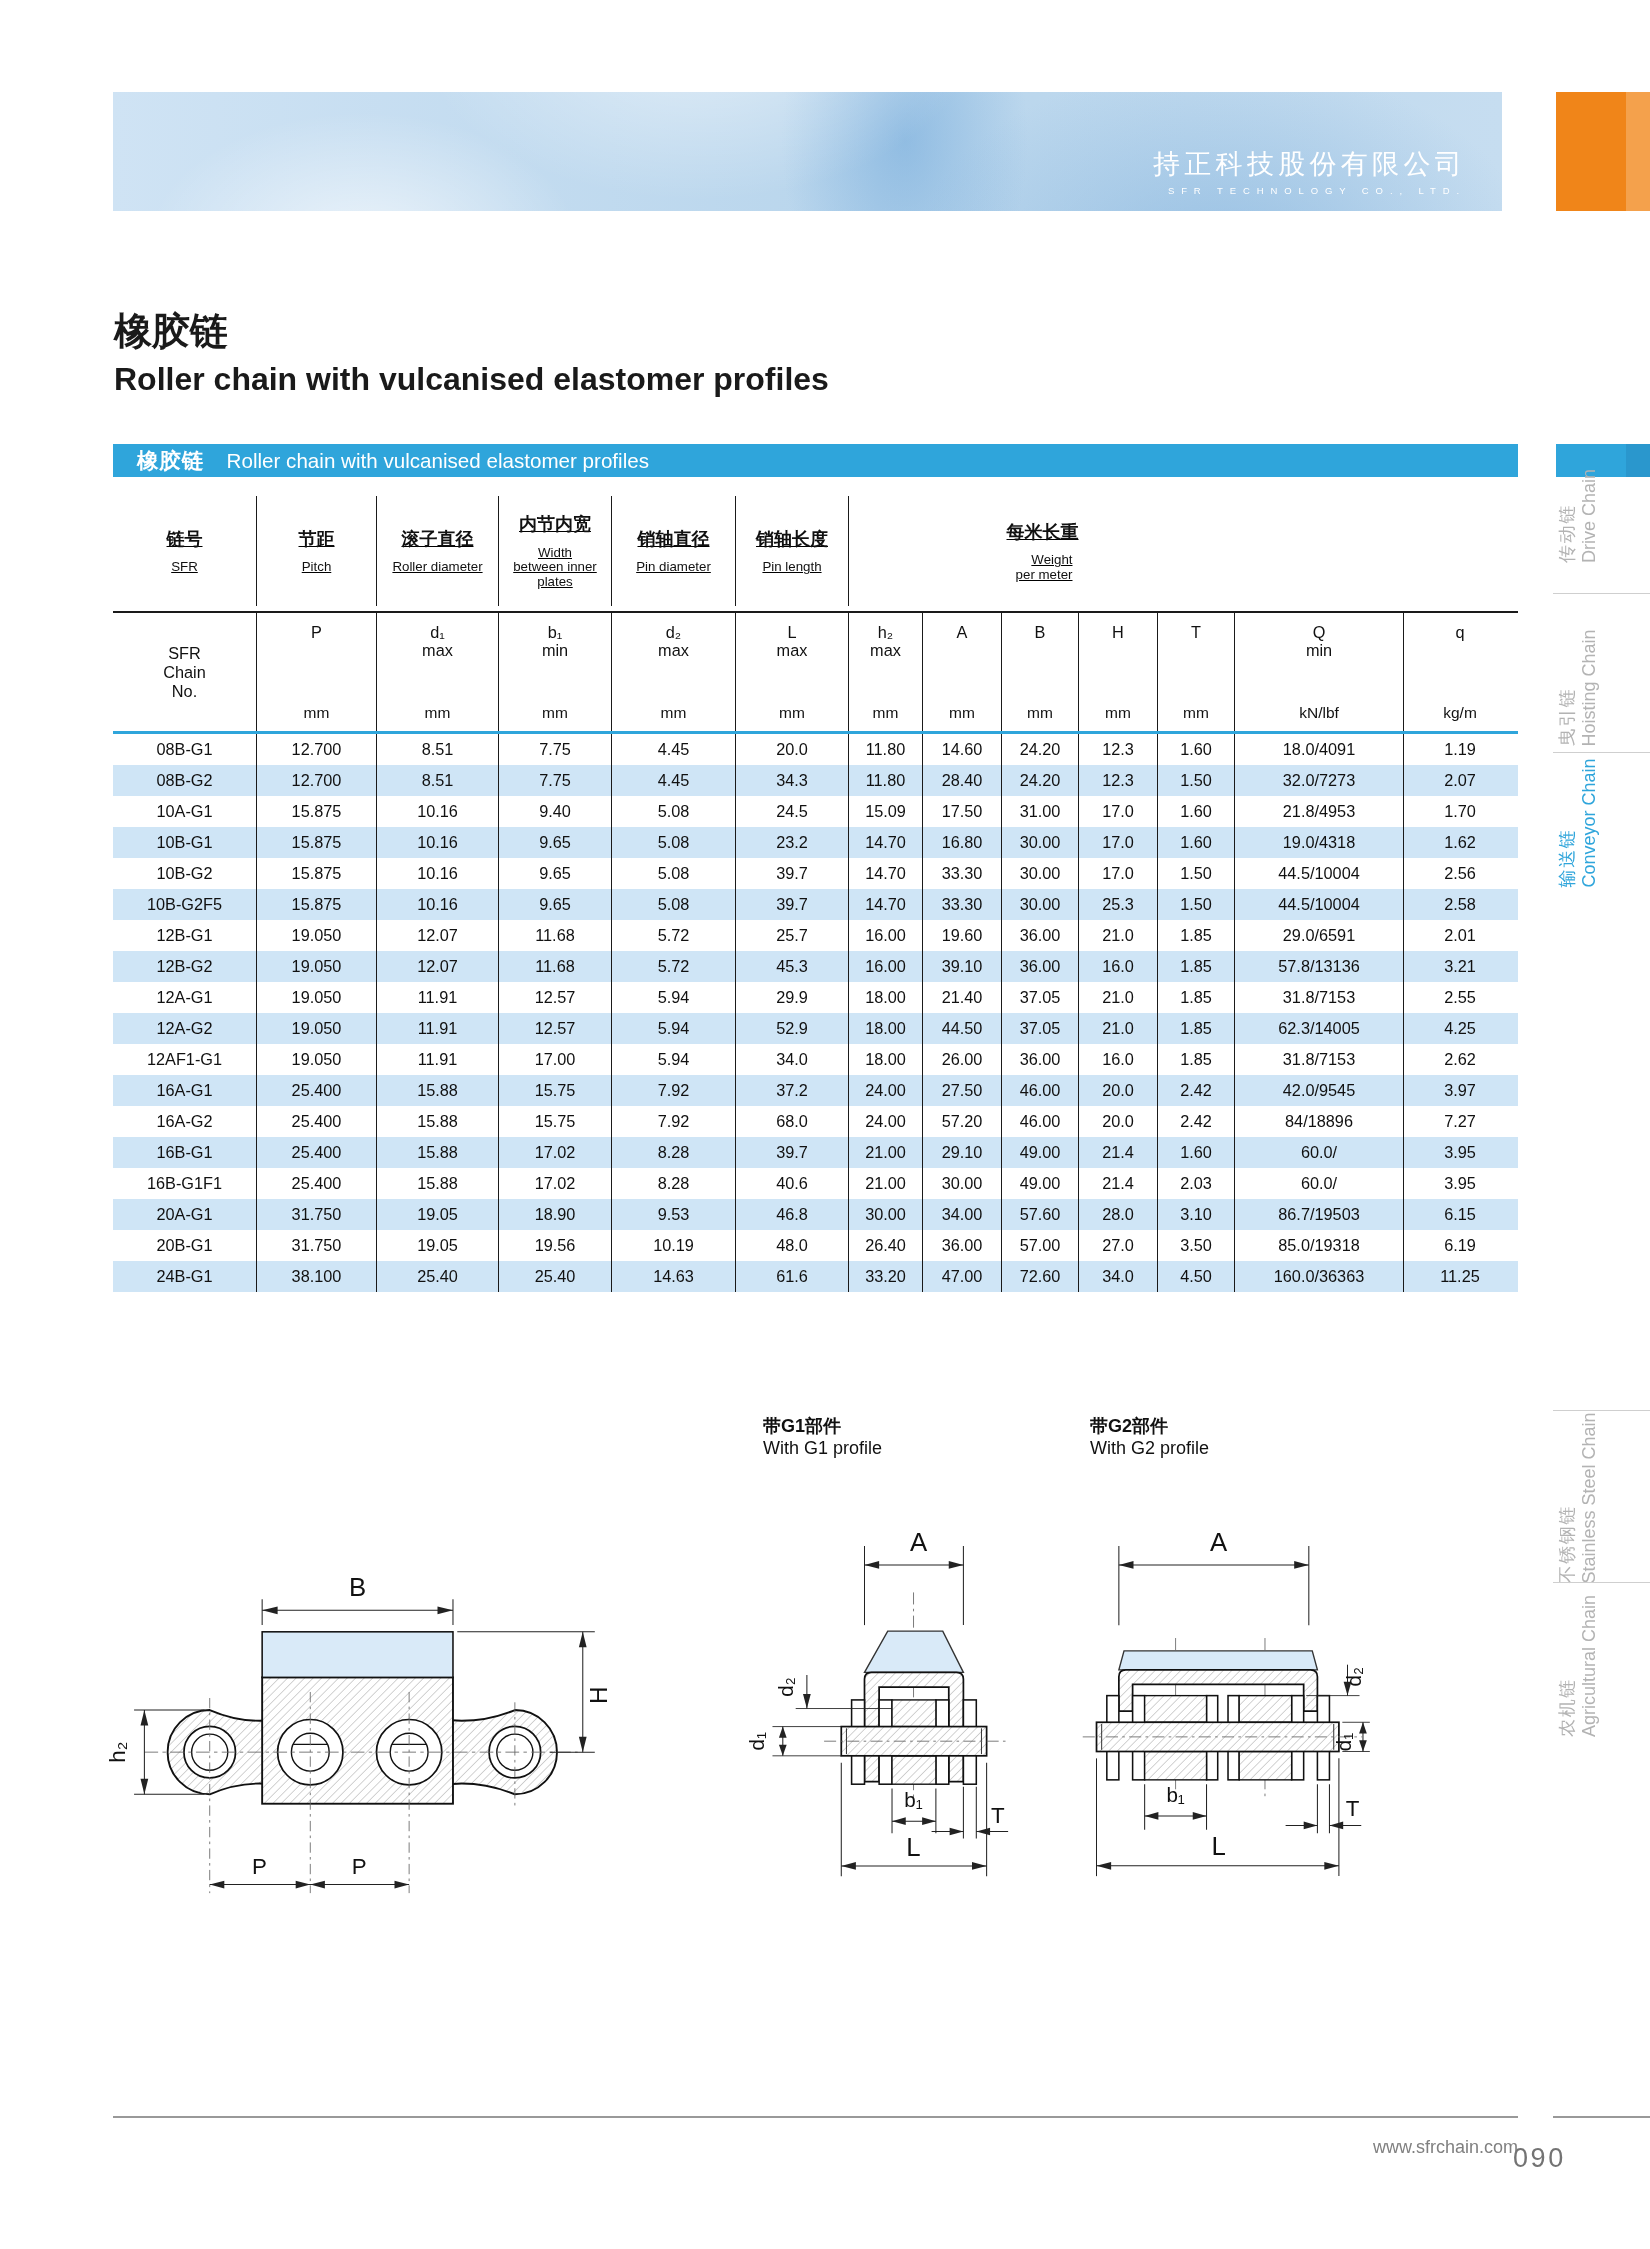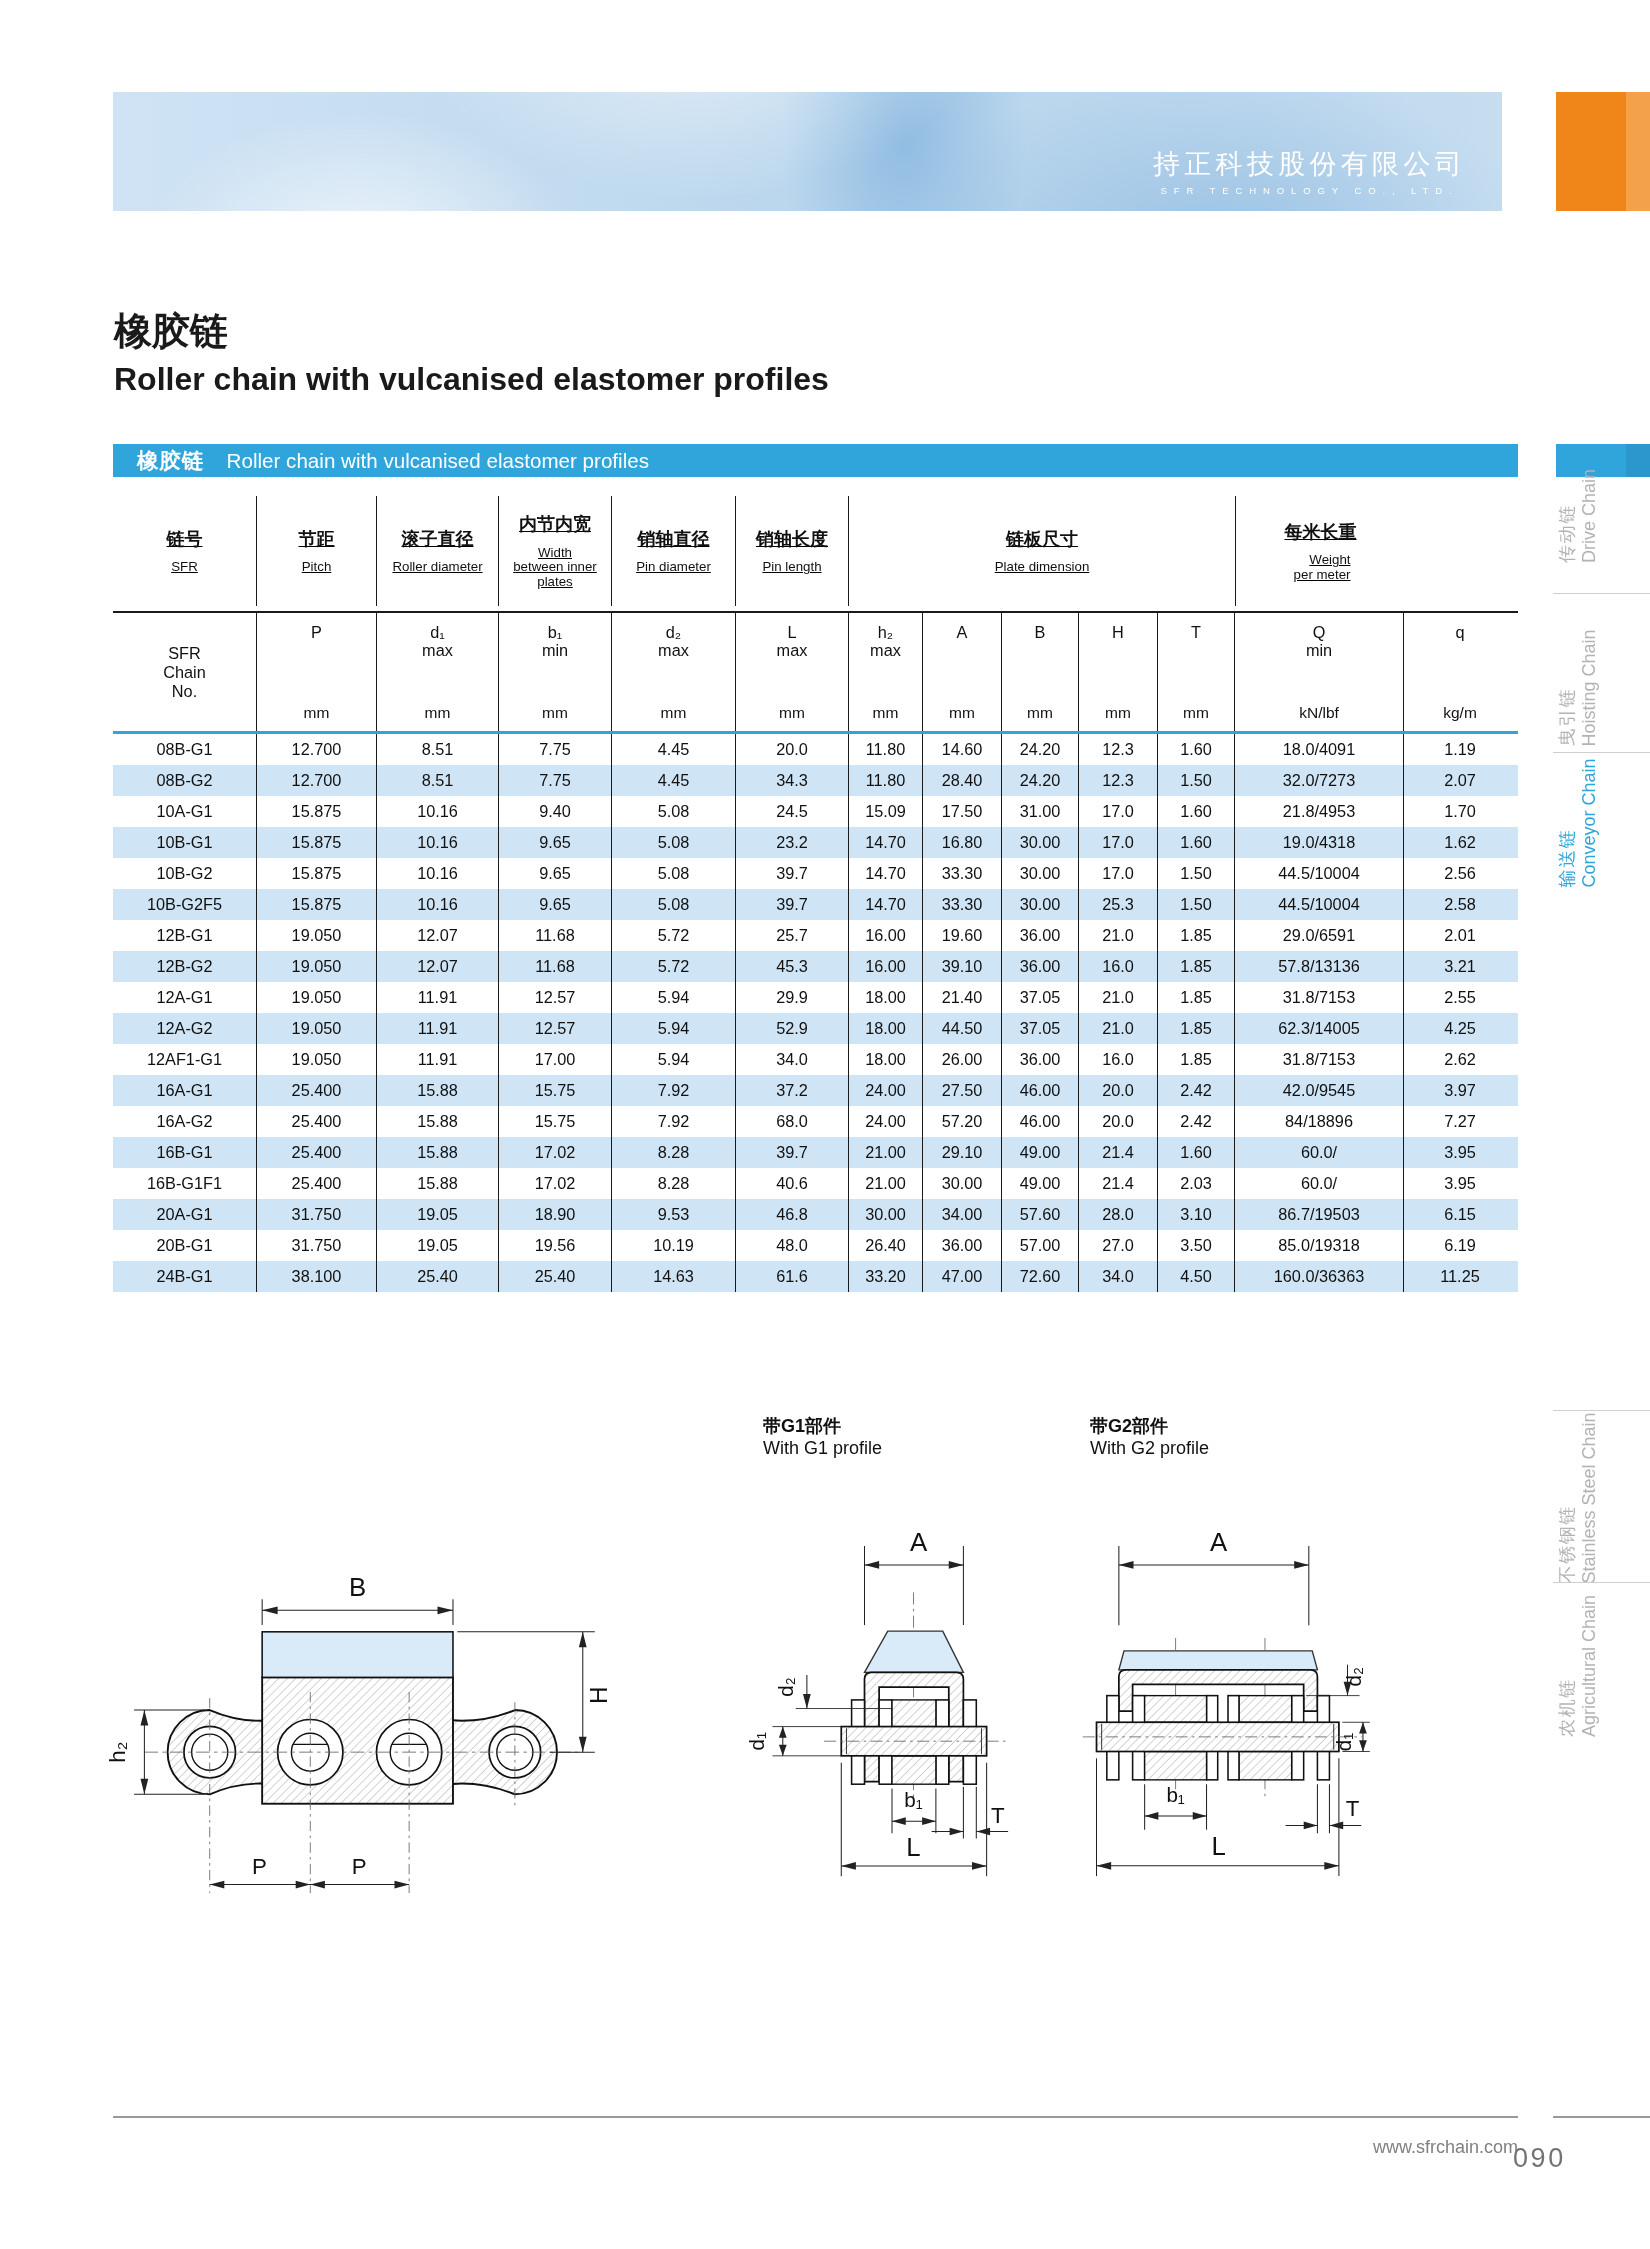--- a/index.html
+++ b/index.html
@@ -10,21 +10,21 @@
   .banner{position:absolute;left:113px;top:92px;width:1389px;height:119px;
     background:
       radial-gradient(ellipse 361px 224px at 18% 130%, rgba(255,255,255,.65), transparent 60%),
       radial-gradient(ellipse 430px 258px at 42% -50%, rgba(255,255,255,.55), transparent 65%),
       radial-gradient(ellipse 224px 361px at 57% 40%, rgba(96,158,214,.45), transparent 55%),
       radial-gradient(ellipse 516px 327px at 80% 140%, rgba(120,172,218,.55), transparent 60%),
       linear-gradient(90deg,#cfe3f4,#b8d5ec 55%,#c6ddf0);
     display:flex;align-items:center;justify-content:flex-end;}
   .banner-text{text-align:right;padding-right:36px;margin-top:15.5px;}
   .banner-cn{color:#fff;font-size:27px;letter-spacing:4.3px;font-weight:500;margin-top:24px;}
-  .banner-en{color:#fff;font-size:9.5px;letter-spacing:6.9px;margin-top:3px;font-weight:500;text-align:center;}
+  .banner-en{color:#fff;font-size:9.5px;letter-spacing:6.9px;margin-top:3px;font-weight:500;}
   .orange-tab{position:absolute;left:1556px;top:92px;width:95px;height:119px;
     background:linear-gradient(90deg,var(--orange) 0 74%, #F4A14C 74% 100%);}
 
   
   .title-block{position:absolute;left:114px;top:311px;color:#1a1a1a;}
   .title-cn{font-size:38px;font-weight:bold;line-height:41px;}
   .title-en{font-size:32px;font-weight:600;line-height:36px;margin-top:8.6px;}
 
   .section-bar{position:absolute;left:113px;top:444px;width:1405px;height:33px;background:var(--accent);
     display:flex;align-items:center;padding-left:24px;}
@@ -128,24 +128,20 @@
         <span class="ncn">内节内宽</span>
         <span class="nen" style="max-width:86px">Width between inner plates</span>
       </div>
       <div>
         <span class="ncn">销轴直径</span>
         <span class="nen" style="max-width:77px">Pin diameter</span>
       </div>
       <div>
         <span class="ncn">销轴长度</span>
         <span class="nen" style="max-width:60px">Pin length</span>
-      </div>
-      <div>
-        <span class="ncn">链板尺寸</span>
-        <span class="nen" style="max-width:95px">Plate dimension</span>
       </div>
       <div>
         <span class="ncn">每米长重</span>
         <span class="nen" style="max-width:60px">Weight per meter</span>
       </div>
     </div>
 
     <div class="sub-row">
       <div class="chainno">SFR
 Chain

